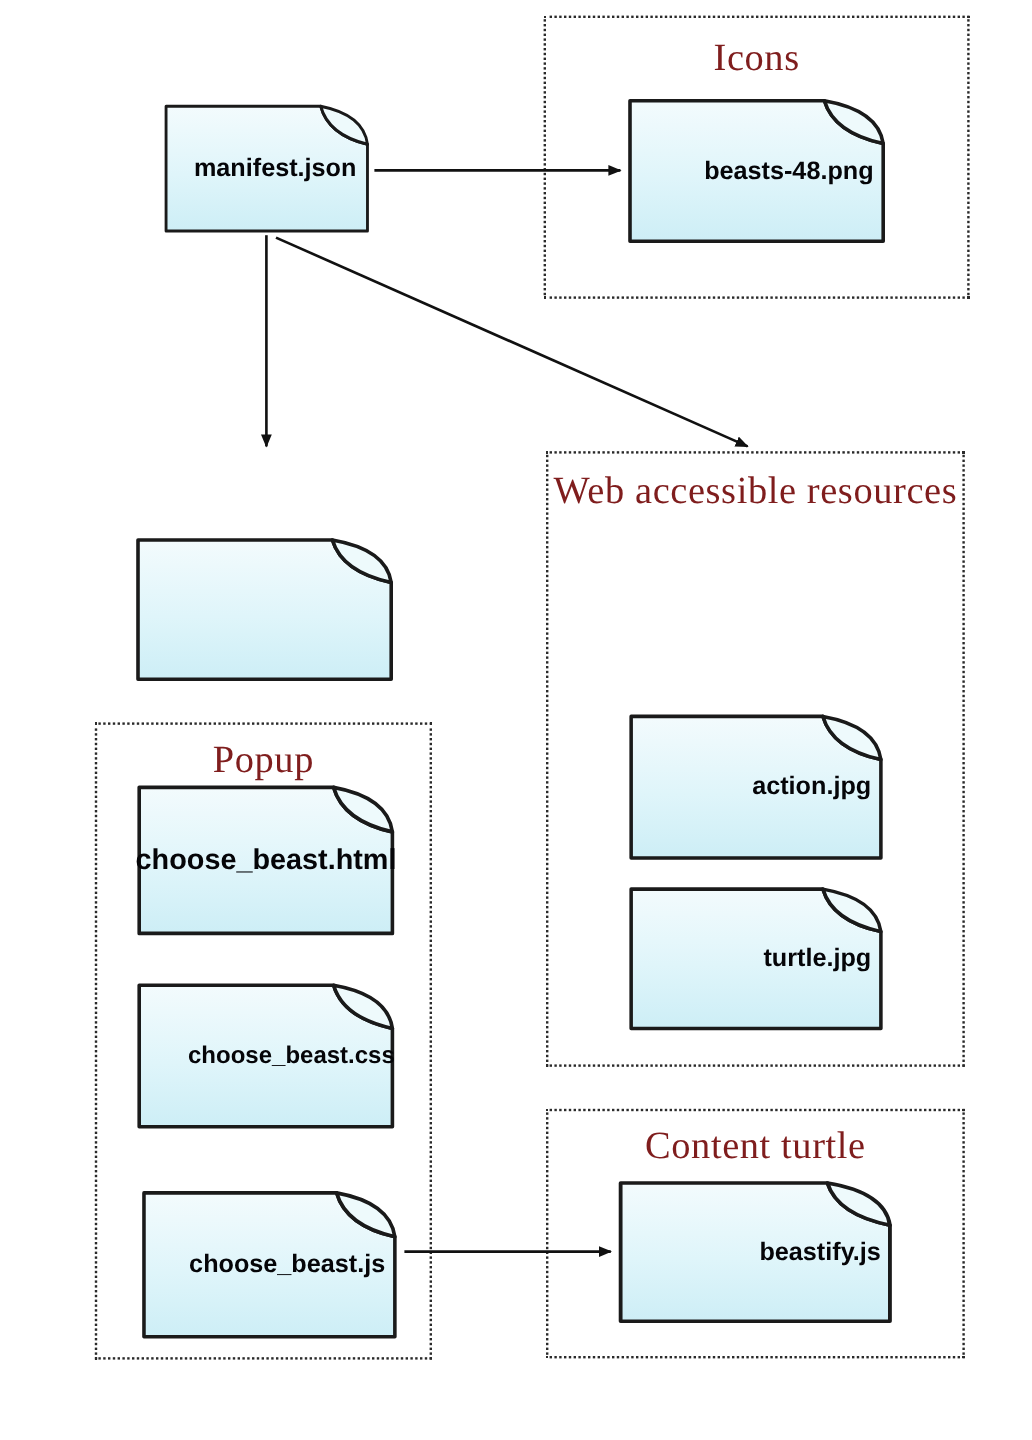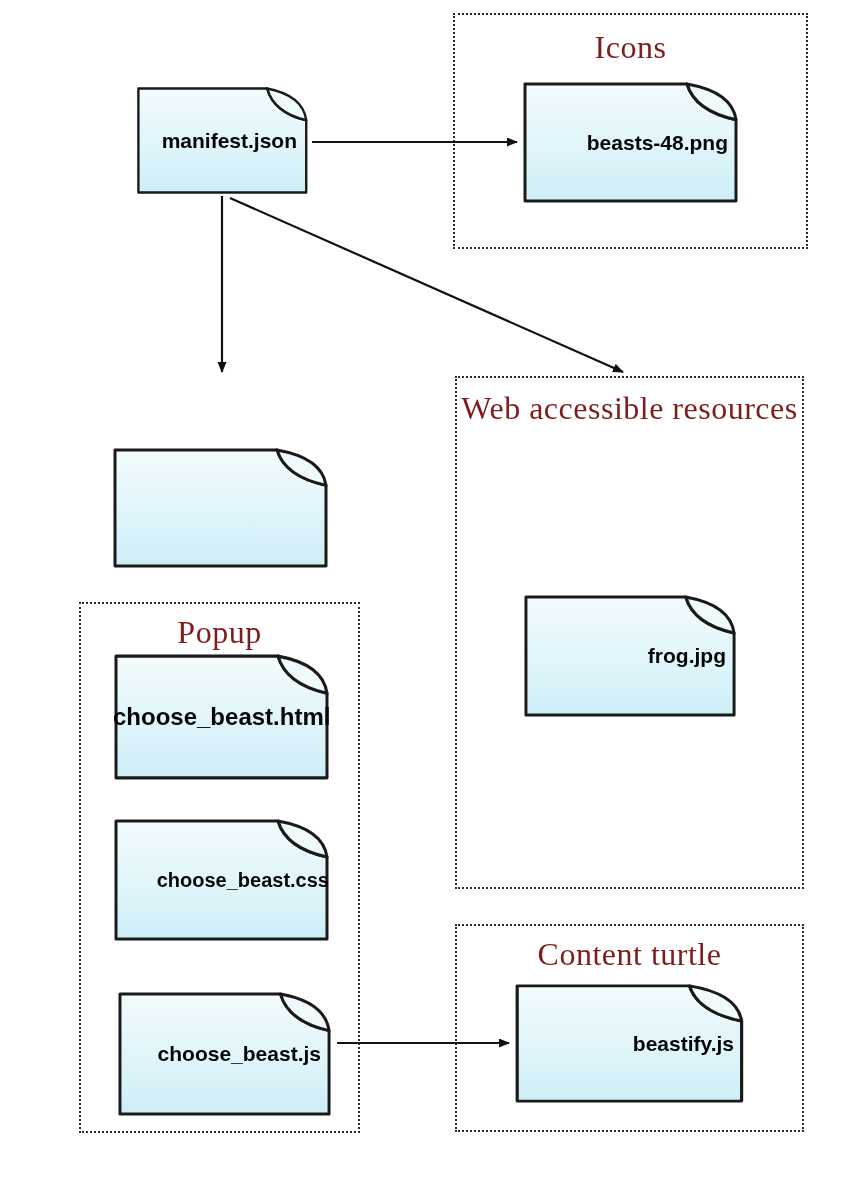--- a/index.html
+++ b/index.html
@@ -131,23 +131,30 @@
     </svg>
     <span class="file-label">choose_beast.js</span>
   </div>
 
 
   <div class="file" style="left:523px; top:593px; width:217px; height:126px;">
     <svg class="shape" viewBox="0 0 220 126" preserveAspectRatio="none">
       <path d="M3,4 L165,4 Q173,31 214,40 L214,122 L3,122 Z" fill="url(#docGrad)" stroke="#1a1a1a" stroke-width="3" stroke-linejoin="round"></path>
       <path d="M165,4 Q173,31 214,40 Q210,12 165,4 Z" fill="#eefafc" stroke="#1a1a1a" stroke-width="3" stroke-linejoin="round"></path>
     </svg>
-    <span class="file-label">frog.jpg</span>
+    <span class="file-label">action.jpg</span>
   </div>
 
+  <div class="file" style="left:523px; top:737px; width:217px; height:124px;">
+    <svg class="shape" viewBox="0 0 220 126" preserveAspectRatio="none">
+      <path d="M3,4 L165,4 Q173,31 214,40 L214,122 L3,122 Z" fill="url(#docGrad)" stroke="#1a1a1a" stroke-width="3" stroke-linejoin="round"></path>
+      <path d="M165,4 Q173,31 214,40 Q210,12 165,4 Z" fill="#eefafc" stroke="#1a1a1a" stroke-width="3" stroke-linejoin="round"></path>
+    </svg>
+    <span class="file-label">turtle.jpg</span>
+  </div>
 
   <div class="file" style="left:514px; top:982px; width:234px; height:123px;">
     <svg class="shape" viewBox="0 0 220 126" preserveAspectRatio="none">
       <path d="M3,4 L165,4 Q173,31 214,40 L214,122 L3,122 Z" fill="url(#docGrad)" stroke="#1a1a1a" stroke-width="3" stroke-linejoin="round"></path>
       <path d="M165,4 Q173,31 214,40 Q210,12 165,4 Z" fill="#eefafc" stroke="#1a1a1a" stroke-width="3" stroke-linejoin="round"></path>
     </svg>
     <span class="file-label">beastify.js</span>
   </div>
 
   <svg class="arrows" viewBox="0 0 860 1200">

